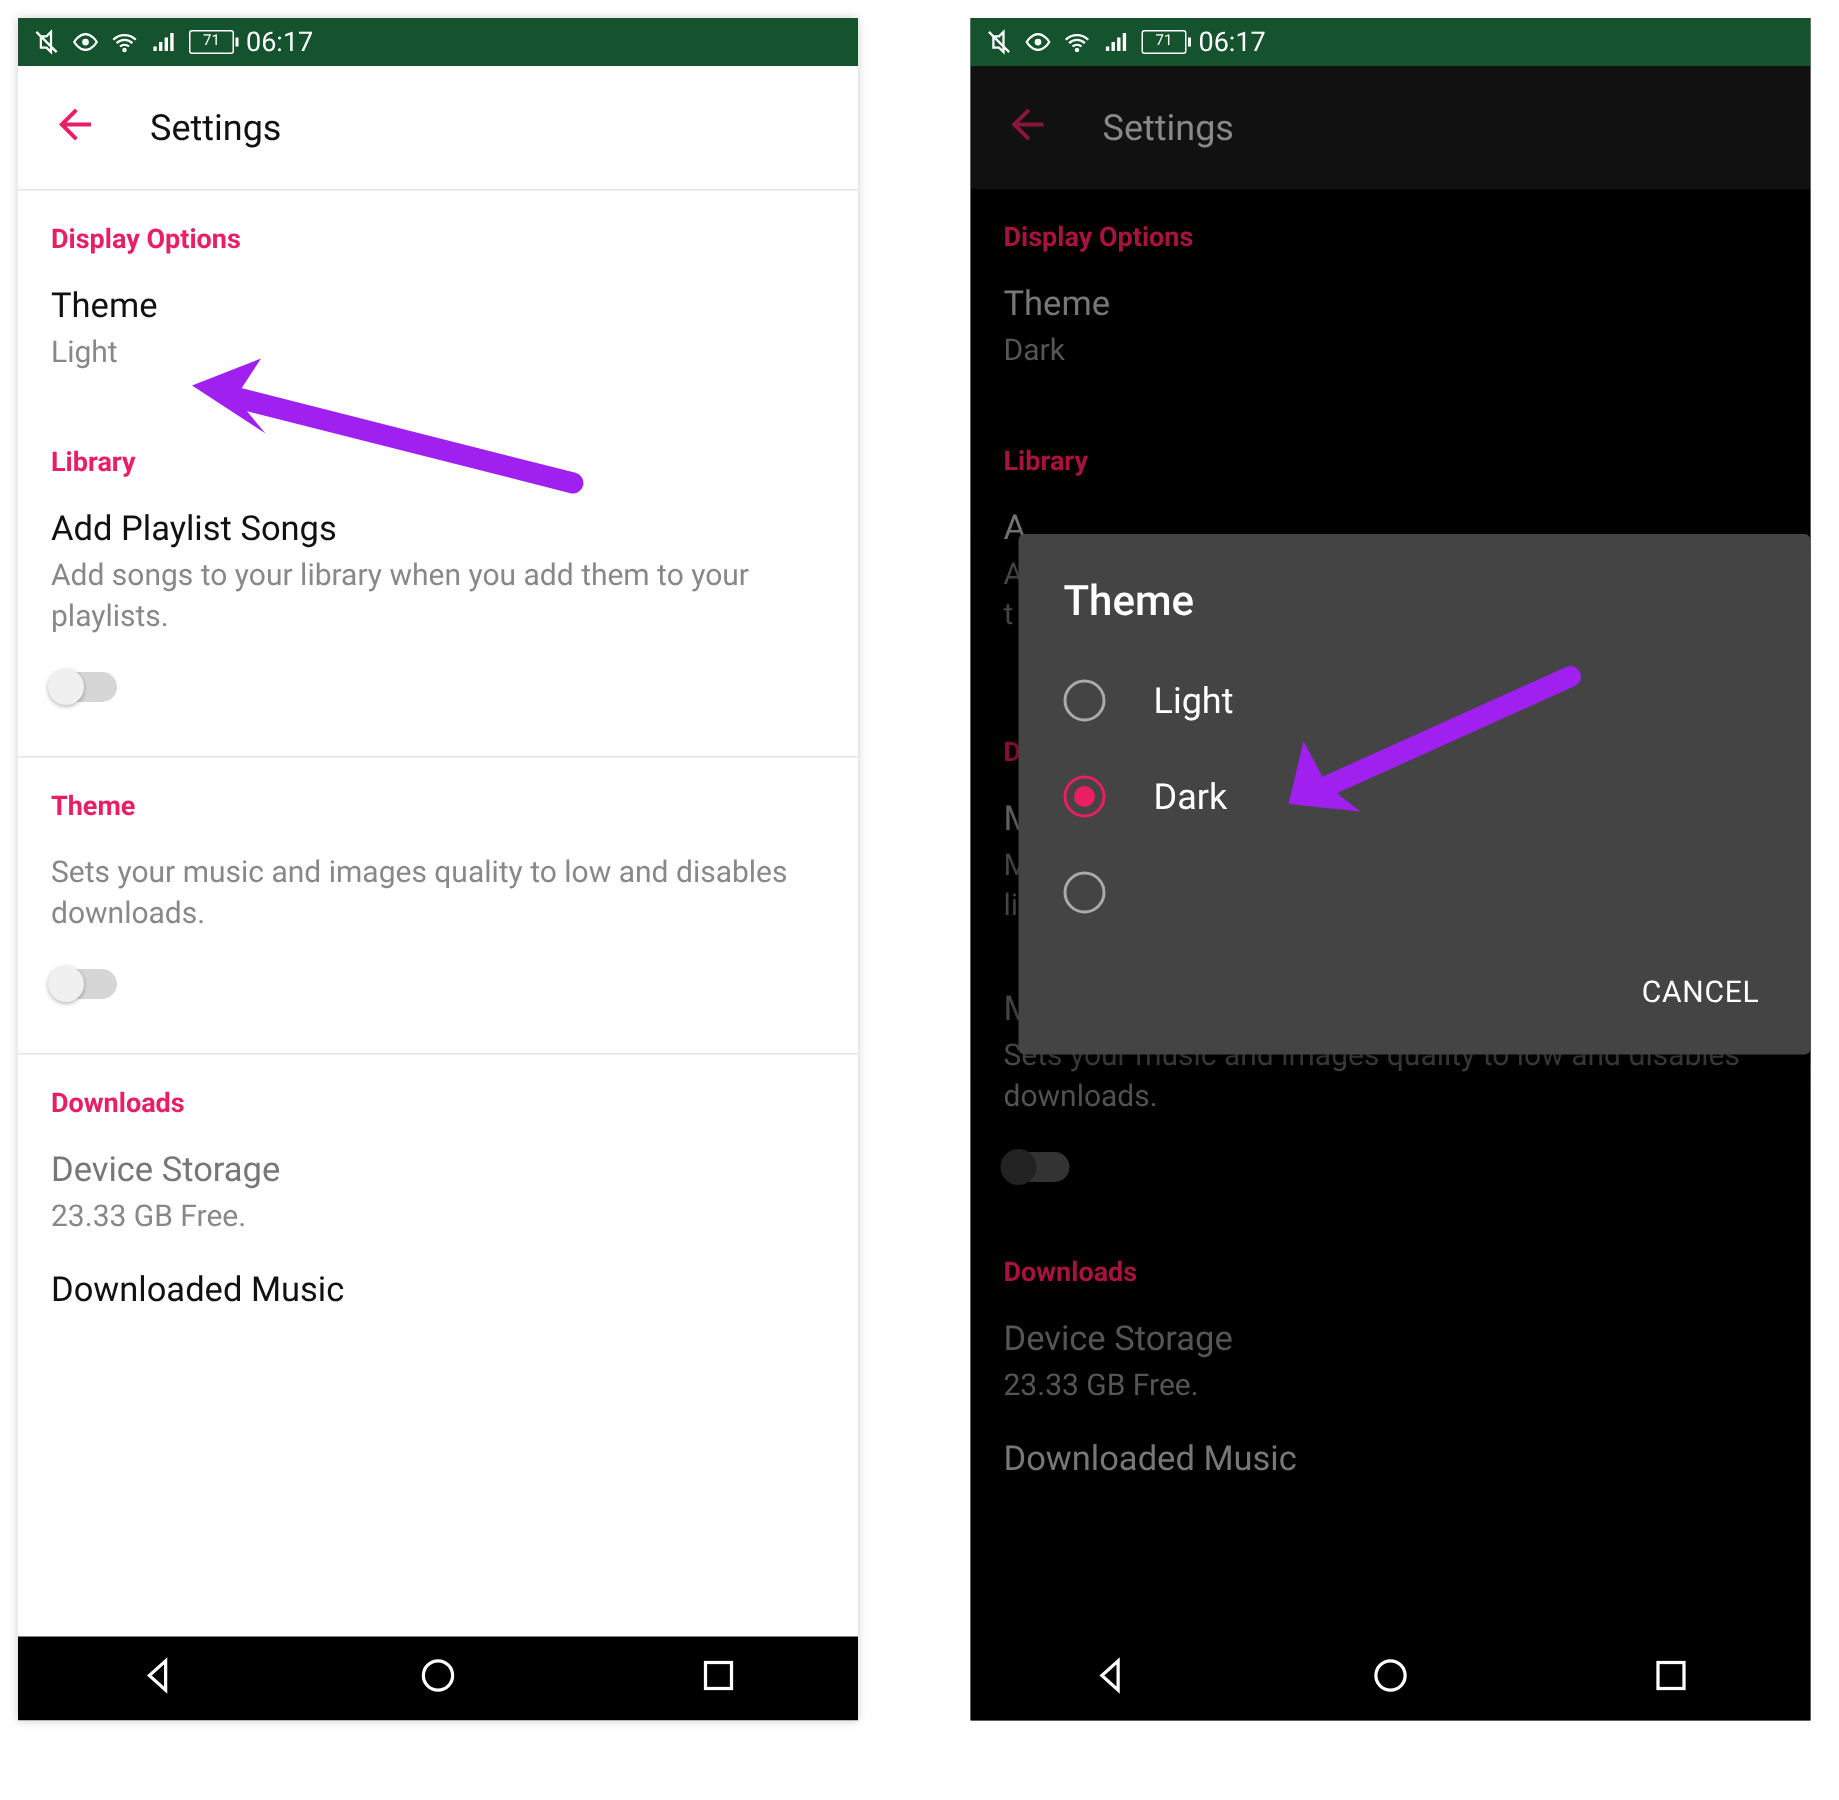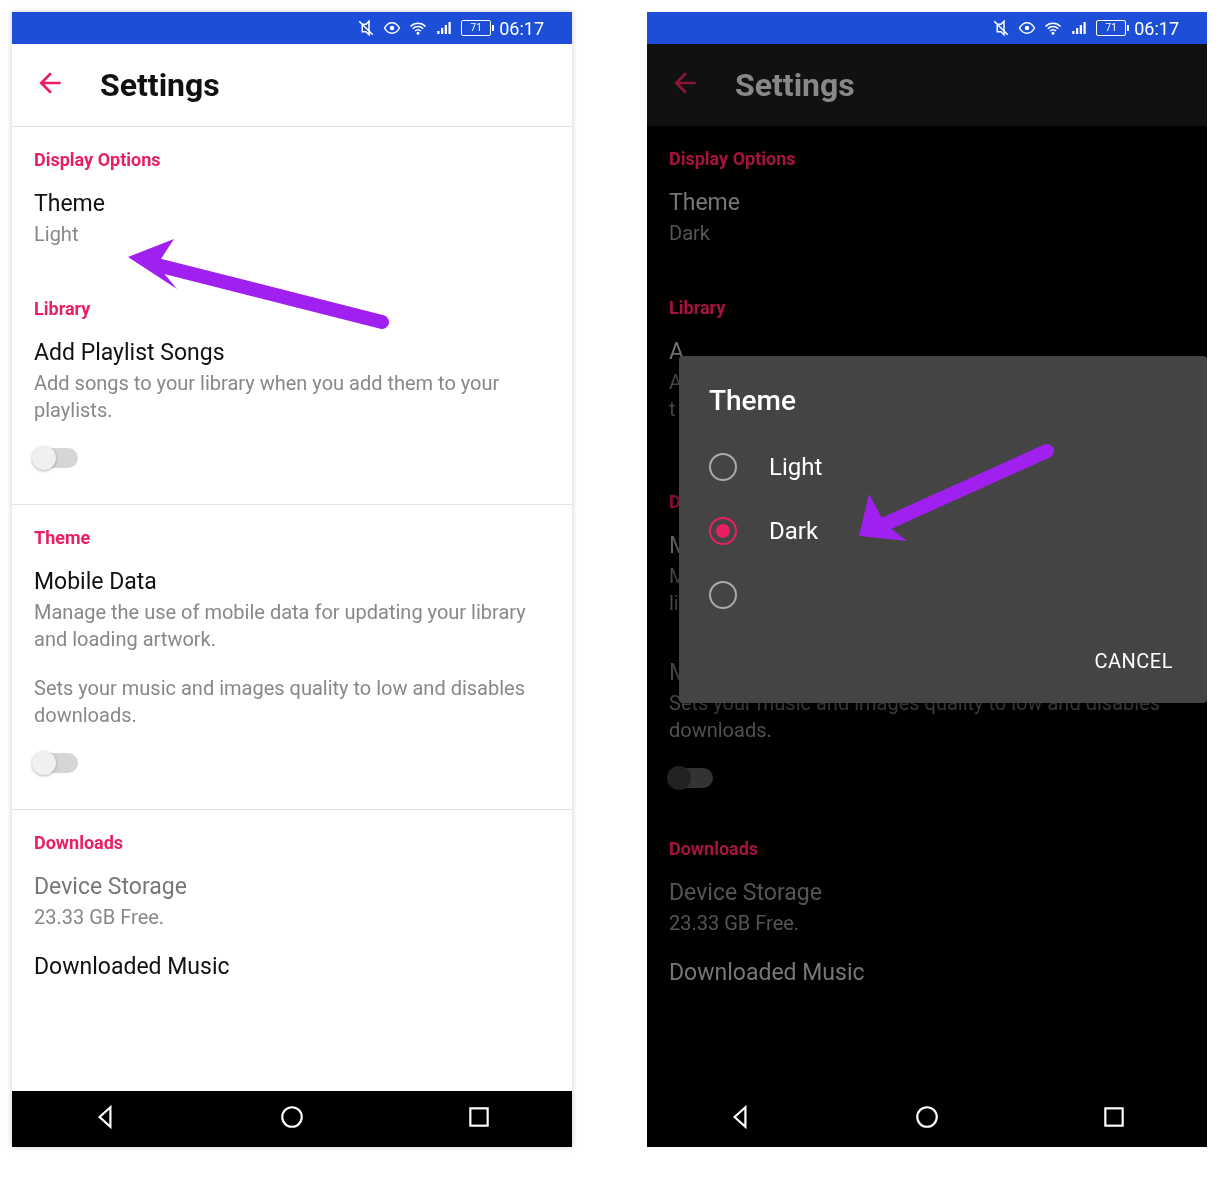--- a/index.html
+++ b/index.html
@@ -26,26 +26,26 @@
     box-shadow: 0 0 6px rgba(0,0,0,0.2);
   }
   .phone-right {
     margin-left: 75px;
     margin-top: 12px;
     background: #000;
   }
   
   .statusbar {
     height: 32px;
-    background: #1d4ed8;
+    background: #14532d;
     color: #fff;
     display: flex;
-    justify-content: flex-end;
+    justify-content: flex-start;
     align-items: center;
-    padding: 0 28px;
+    padding: 0 10px;
     font-size: 18px;
     gap: 8px;
   }
   .statusbar .batt {
     border: 1.5px solid #fff;
     width: 30px;
     height: 16px;
     position: relative;
     border-radius: 2px;
     display: flex;
@@ -66,21 +66,21 @@
   .statusbar svg { width: 18px; height: 18px; fill: #fff; }
   
   .header {
     height: 82px;
     display: flex;
     align-items: center;
     padding: 0 22px;
     gap: 34px;
   }
   .header .back-arrow svg { width: 32px; height: 32px; }
-  .header .title { font-size: 32px; color: #111; font-weight: 700; }
+  .header .title { font-size: 24px; color: #111; font-weight: 400; }
   .phone-left .content { flex: 1; overflow: hidden; background: #fff; border-top: 1px solid #e4e4e4; }
   .section { padding: 22px 22px 8px 22px; }
   .section-title { color: #e91e63; font-weight: 700; font-size: 18px; margin-bottom: 18px; }
   .item { padding: 2px 0 20px 0; }
   .item-title { font-size: 23px; color: #111; margin-bottom: 4px; }
   .item-sub { font-size: 20px; color: #888; line-height: 1.35; }
   .item-row { display: flex; align-items: flex-start; justify-content: space-between; gap: 18px; flex-direction: column; }
   .toggle {
     width: 44px; height: 20px; background: #d6d6d6; border-radius: 20px; position: relative; margin-top: 6px; flex-shrink:0;
   }
@@ -197,24 +197,20 @@
           <div class="item-title">Add Playlist Songs</div>
           <div class="item-sub">Add songs to your library when you add them to your playlists.</div>
         </div>
         <div class="toggle"></div>
       </div>
     </div>
     <div class="divider"></div>
 
     <div class="section">
       <div class="section-title">Theme</div>
-      <div class="item">
-        <div class="item-title">Mobile Data</div>
-        <div class="item-sub">Manage the use of mobile data for updating your library and loading artwork.</div>
-      </div>
       <div class="item item-row">
         <div>
           <div class="item-sub">Sets your music and images quality to low and disables downloads.</div>
         </div>
         <div class="toggle"></div>
       </div>
     </div>
     <div class="divider"></div>
 
     <div class="section">

